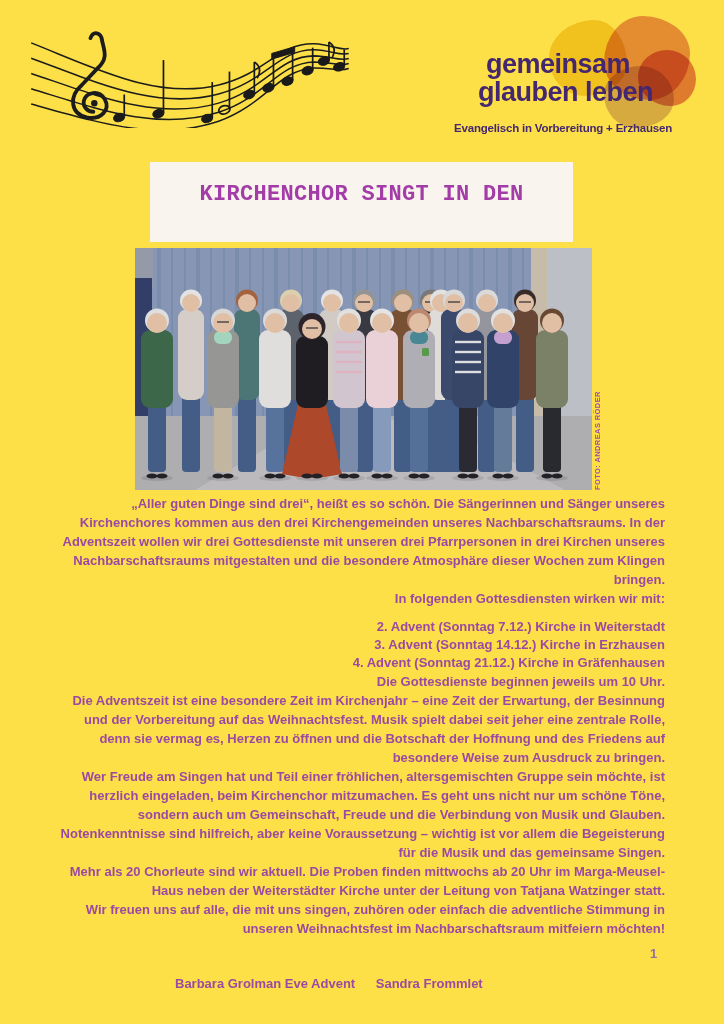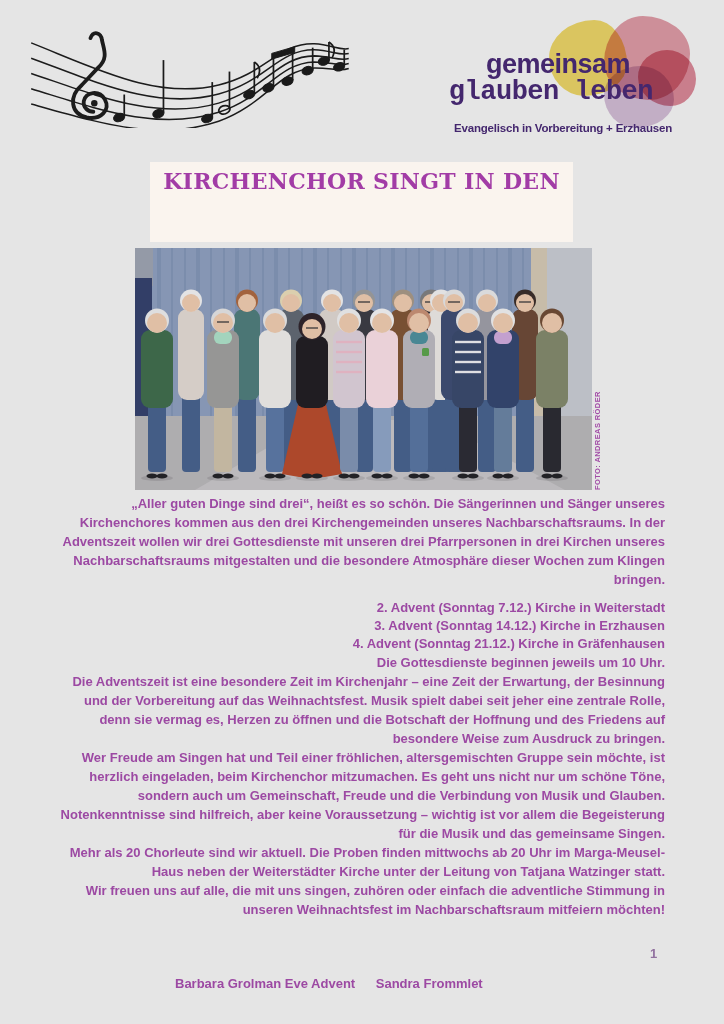--- a/index.html
+++ b/index.html
@@ -1,41 +1,41 @@
 <!DOCTYPE html>
 <html><head>
 <meta charset="utf-8">
 <style>
   html,body{margin:0;padding:0;}
   .page{
     position:relative;
     width:724px;height:1024px;
-    background:#e5e5e5;
+    background:#fde047;
     font-family:"Liberation Sans", sans-serif;
     overflow:hidden;
   }
   
   .music{position:absolute;left:20px;top:18px;}
   
   .blob{position:absolute;mix-blend-mode:multiply;}
   .logo{position:absolute;right:46px;top:50px;text-align:right;z-index:2;}
   .logo-line{font-size:27px;font-weight:bold;line-height:28px;color:#44276e;letter-spacing:-0.5px;}
   .logo-line1{padding-right:48px;}
-  .logo-line2{padding-right:25px;font-family:Liberation Mono, monospace;}
+  .logo-line2{padding-right:25px;}
   .logo-sub{margin-top:16px;font-size:11.5px;font-weight:bold;color:#44276e;letter-spacing:-0.2px;padding-right:6px;}
   
   .title-box{
     position:absolute;left:150px;top:162px;width:423px;height:80px;
     background:#faf4ee;text-align:center;z-index:2;
   }
   .title-line{
     font-family:"DejaVu Serif", serif;
     font-weight:bold;font-size:22px;line-height:30px;color:#a23ca6;letter-spacing:0.3px;
   }
-  .title-line1{padding-top:4px;}
+  .title-line1{padding-top:18px;font-family:Liberation Mono, monospace;}
   
   .photo-wrap{position:absolute;left:135px;top:248px;width:457px;height:242px;}
   .photo-svg{display:block;width:457px;height:242px;}
   .photo-credit{
     position:absolute;right:-13px;bottom:0;height:120px;width:12px;
     writing-mode:vertical-rl;transform:rotate(180deg);
     font-size:7.5px;font-weight:bold;color:#a14ba6;letter-spacing:0.4px;
     white-space:nowrap;
   }
   
@@ -356,20 +356,21 @@
             <circle cx="417" cy="75" r="10" fill="#e9c6aa"></circle>
           </g>
         </g>
       <rect x="0" y="0" width="457" height="242" fill="#141428" opacity="0.04"></rect>
     </svg>
     <div class="photo-credit">FOTO: ANDREAS RÖDER</div>
   </div>
 
   <div class="body-col">
     <p>„Aller guten Dinge sind drei“, heißt es so schön. Die Sängerinnen und Sänger unseres Kirchenchores kommen aus den drei Kirchengemeinden unseres Nachbarschaftsraums. In der Adventszeit wollen wir drei Gottesdienste mit unseren drei Pfarrpersonen in drei Kirchen unseres Nachbarschaftsraums mitgestalten und die besondere Atmosphäre dieser Wochen zum Klingen bringen.</p>
+    <p class="list-intro">In folgenden Gottesdiensten wirken wir mit:</p>
     <div class="service-list">
       <div>2. Advent (Sonntag 7.12.) Kirche in Weiterstadt</div>
       <div>3. Advent (Sonntag 14.12.) Kirche in Erzhausen</div>
       <div>4. Advent (Sonntag 21.12.) Kirche in Gräfenhausen</div>
     </div>
     <p class="times">Die Gottesdienste beginnen jeweils um 10 Uhr.</p>
     <p class="para2">Die Adventszeit ist eine besondere Zeit im Kirchenjahr – eine Zeit der Erwartung, der Besinnung und der Vorbereitung auf das Weihnachtsfest. Musik spielt dabei seit jeher eine zentrale Rolle, denn sie vermag es, Herzen zu öffnen und die Botschaft der Hoffnung und des Friedens auf besondere Weise zum Ausdruck zu bringen.</p>
     <p class="para3">Wer Freude am Singen hat und Teil einer fröhlichen, altersgemischten Gruppe sein möchte, ist herzlich eingeladen, beim Kirchenchor mitzumachen. Es geht uns nicht nur um schöne Töne, sondern auch um Gemeinschaft, Freude und die Verbindung von Musik und Glauben. Notenkenntnisse sind hilfreich, aber keine Voraussetzung – wichtig ist vor allem die Begeisterung für die Musik und das gemeinsame Singen.</p>
     <p class="para4">Mehr als 20 Chorleute sind wir aktuell. Die Proben finden mittwochs ab 20 Uhr im Marga-Meusel-Haus neben der Weiterstädter Kirche unter der Leitung von Tatjana Watzinger statt.</p>
     <p class="para5">Wir freuen uns auf alle, die mit uns singen, zuhören oder einfach die adventliche Stimmung in unseren Weihnachtsfest im Nachbarschaftsraum mitfeiern möchten!</p>

